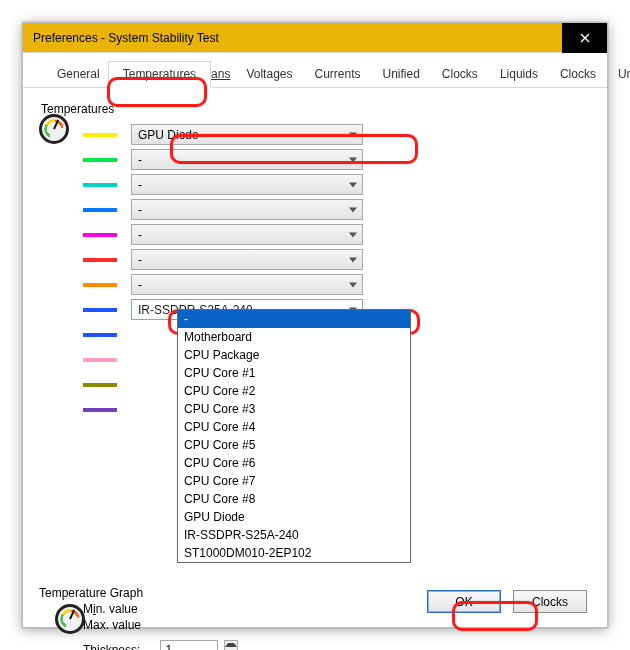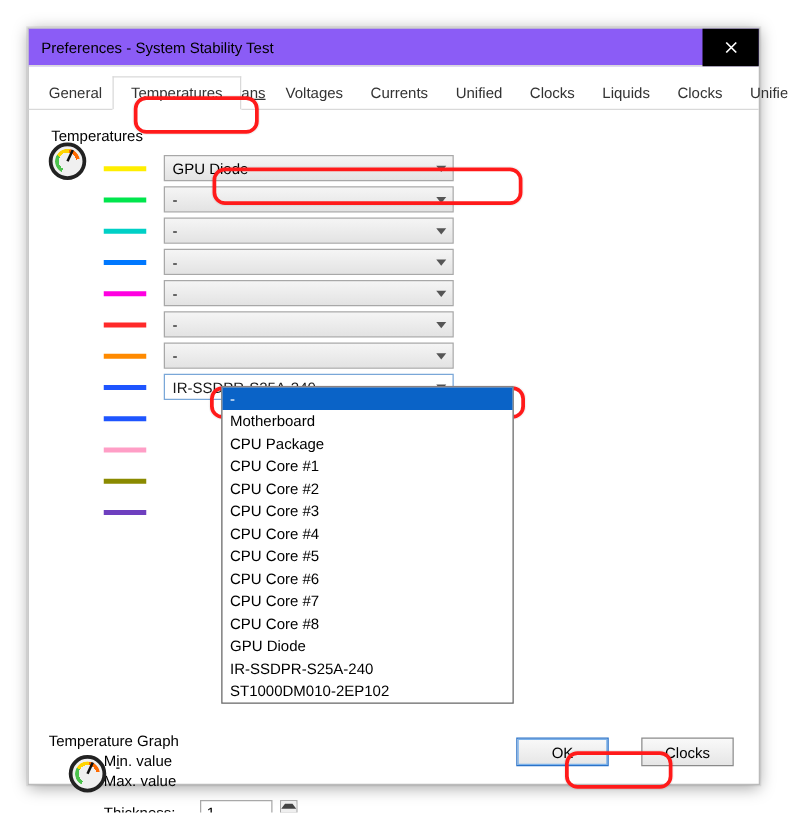--- a/index.html
+++ b/index.html
@@ -13,41 +13,41 @@
   .outer-frame {
     position: absolute;
     left: 22px; top: 22px;
     width: 586px; height: 606px;
     border: 1px solid #bbb;
     box-shadow: 0 2px 12px rgba(0,0,0,0.35), 0 0 0 1px rgba(0,0,0,0.08);
     background: #fff;
   }
   .titlebar {
     height: 30px;
-    background: #8b5cf6;
+    background: #eab308;
     display: flex;
     align-items: center;
     border-bottom: 1px solid #d9d9d9;
     font-size: 12px;
     color: #000;
   }
   .titlebar .title { padding-left: 10px; flex: 1; }
   .titlebar .close {
     width: 45px; height: 30px;
     background: #000;
     color: #fff;
     display: flex; align-items: center; justify-content: center;
     font-size: 14px;
   }
   .close svg { width: 10px; height: 10px; }
 
   .tabs {
     display: flex;
     gap: 6px;
-    padding: 8px 10px 0 14px;
+    padding: 8px 10px 0 32px;
     font-size: 12px;
     border-bottom: 1px solid #d9d9d9;
     position: relative;
     flex-wrap: nowrap;
   }
   .tab {
     padding: 6px 8px 6px 8px;
     color: #333;
     position: relative;
   }
@@ -179,21 +179,21 @@
   }
   .spinner div { flex:1; display:flex; align-items:center; justify-content:center; background:#efefef; }
   .spinner div + div { border-top:1px solid #a8a8a8; }
   .spinner .tri-up { width:0;height:0;border-left:3px solid transparent;border-right:3px solid transparent;border-bottom:4px solid #444; }
 
   .under { text-decoration: underline; }
 
   .footer {
     position: absolute;
     bottom: 14px; right: 20px;
-    display: flex; gap: 26px;
+    display: flex; gap: 12px;
   }
   .btn {
     width: 74px; height: 23px;
     border: 1px solid #8a8a8a;
     background: linear-gradient(#f9f9f9,#e6e6e6);
     font-size: 12px;
     display: flex; align-items: center; justify-content: center;
   }
   .btn.primary {
     border: 1px solid #2a72c8;

